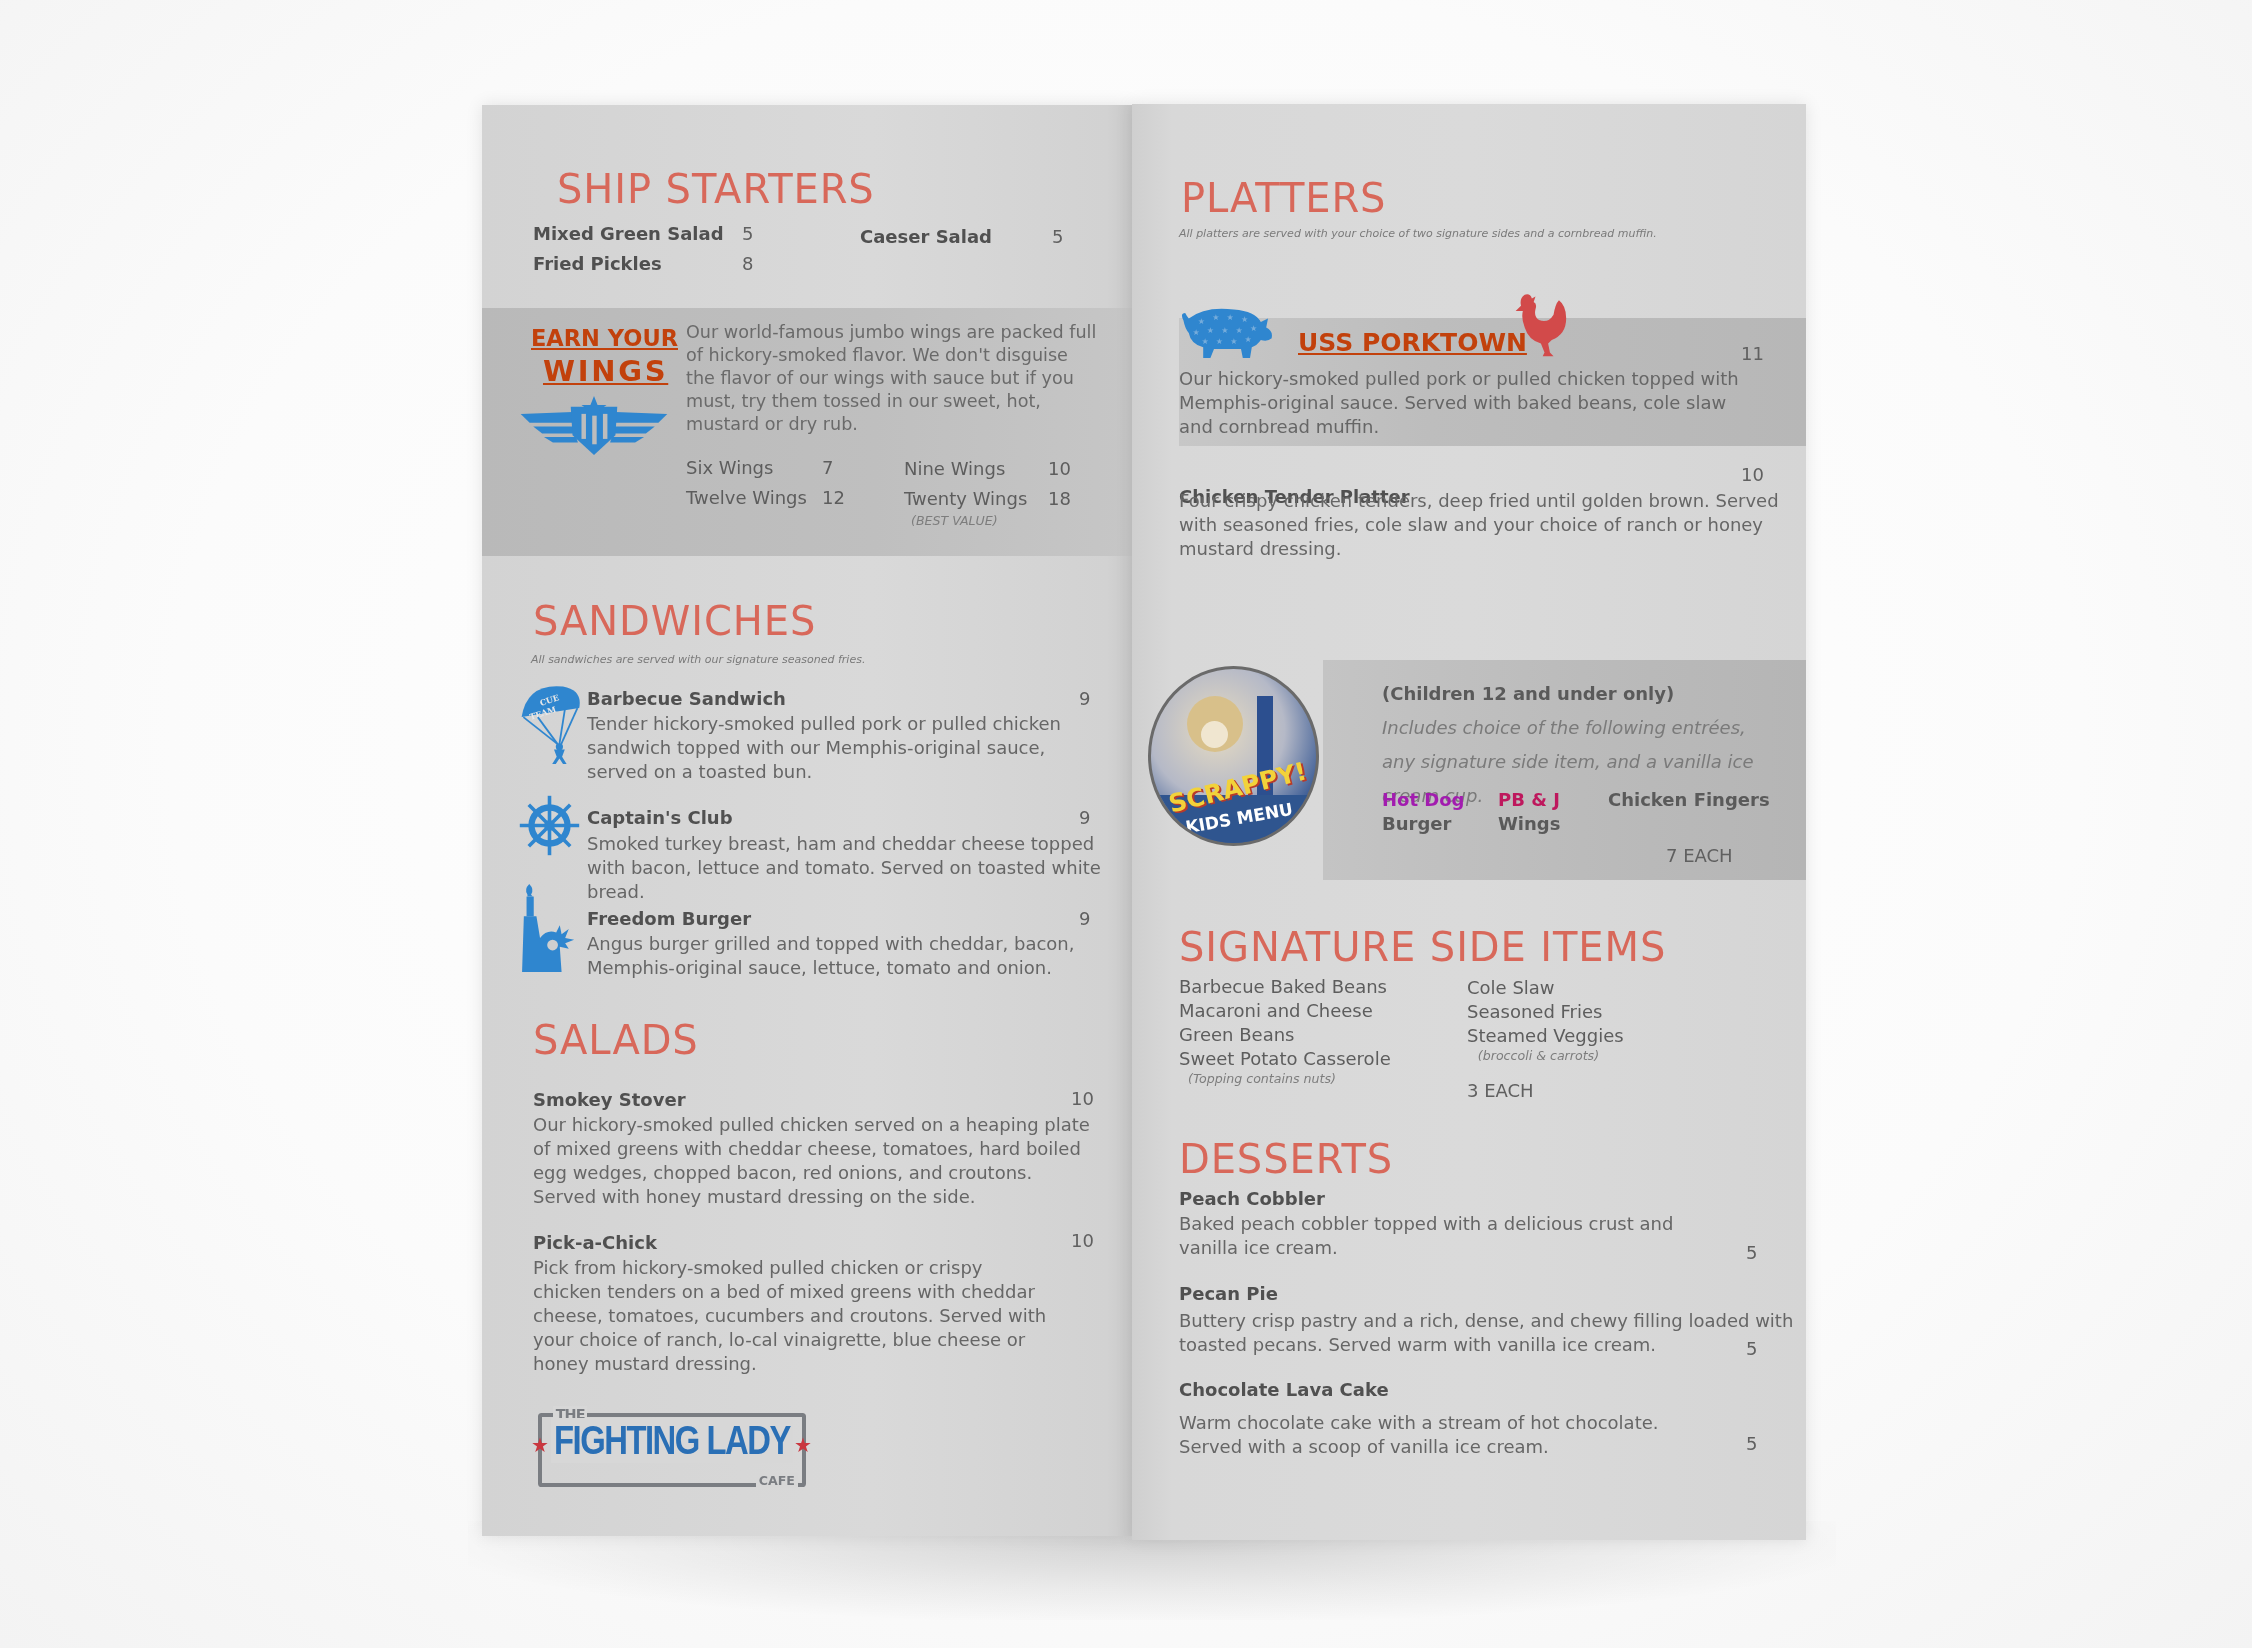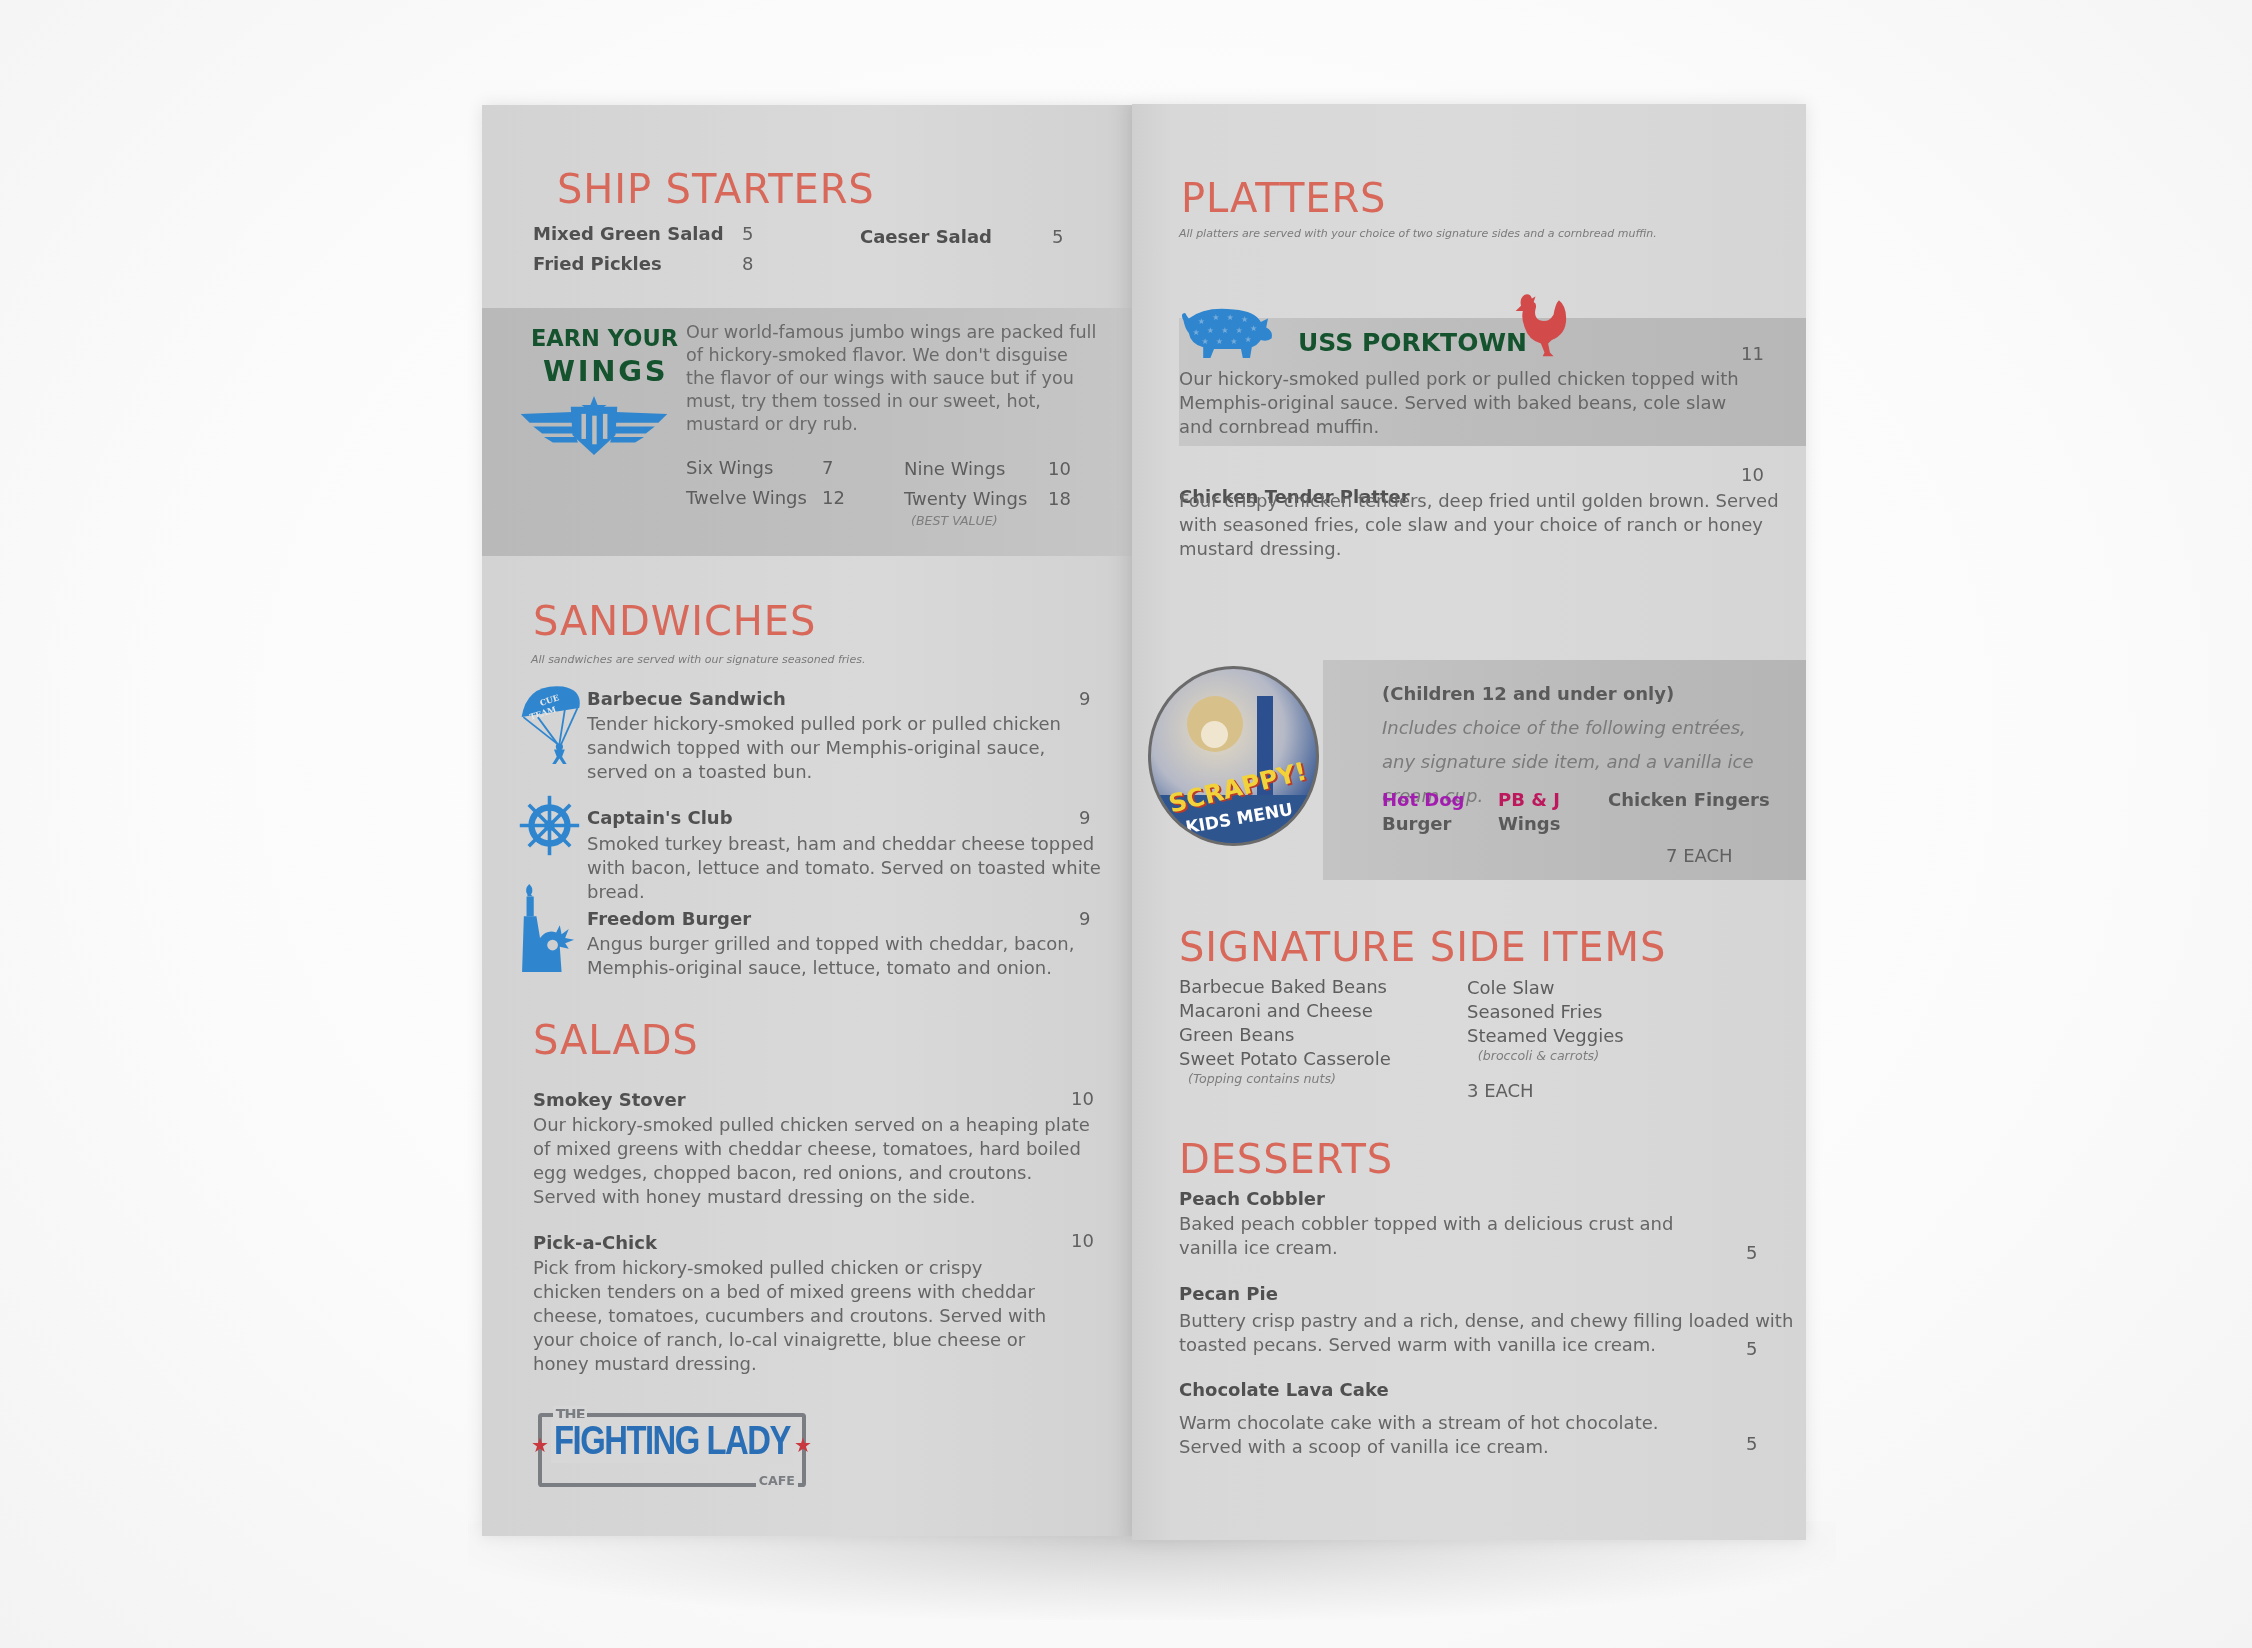--- a/index.html
+++ b/index.html
@@ -22,21 +22,21 @@
   .page.right { left: 1132px; width: 674px; top: 104px; height: 1436px;
     background: linear-gradient(90deg, #cfcfcf 0%, #d8d8d8 6%, #dadada 50%, #d5d5d5 100%); }
   .abs { position: absolute; }
   .h1 { color: #d8685a; font-size: 40px; letter-spacing: 0.9px; font-weight: normal; white-space: nowrap; }
   .note { color: #7a7a7a; font-style: italic; font-size: 11px; line-height: 26px; }
   .name { color: #505050; font-size: 18px; font-weight: bold; white-space: nowrap; }
   .desc { color: #666; font-size: 18px; line-height: 24px; }
   .price { color: #606060; font-size: 18px; white-space: nowrap; }
   .txt { color: #5d5d5d; font-size: 18px; white-space: nowrap; }
   .band { position: absolute; background: linear-gradient(90deg, #b9b9b9 0%, #bfbfbf 60%, #c6c6c6 100%); }
-  .blue { color: #14532d; }
+  .blue { color: #c2410c; text-decoration: underline; }
   .small-italic { color: #7d7d7d; font-style: italic; font-size: 12.6px; white-space: nowrap; }
   .kidsbadge {
     position: absolute; left: 1148px; top: 666px; width: 171px; height: 180px; border-radius: 50%;
     background: radial-gradient(circle at 40% 35%, #e6dbc2 0%, #b5b9c7 45%, #3c5c95 75%);
     border: 3.6px solid #6a6a6a; box-sizing: border-box; overflow: hidden;
   }
   .logo-frame { position: absolute; left: 538px; top: 1413px; width: 268px; height: 74px;
     border: 4.5px solid #7a7d82; border-radius: 3.6px; box-sizing: border-box; }
 </style>
 </head>

